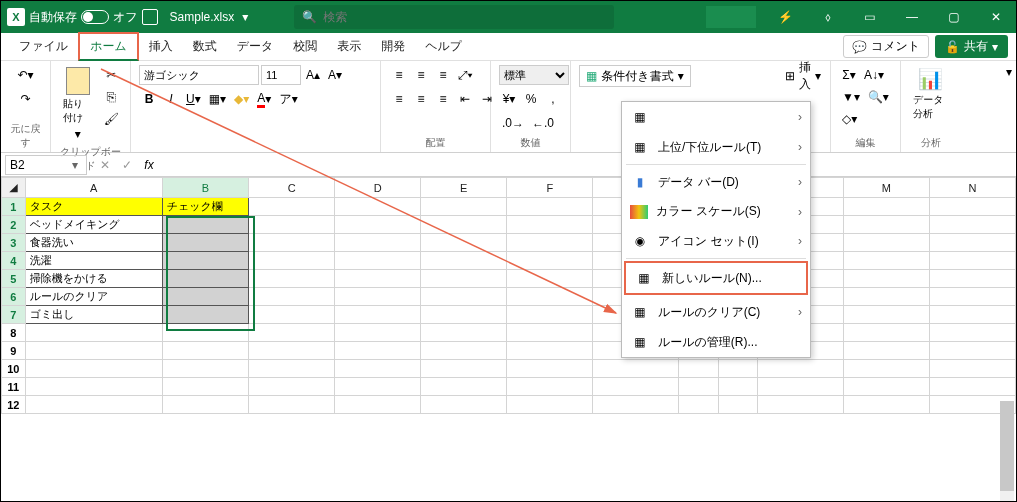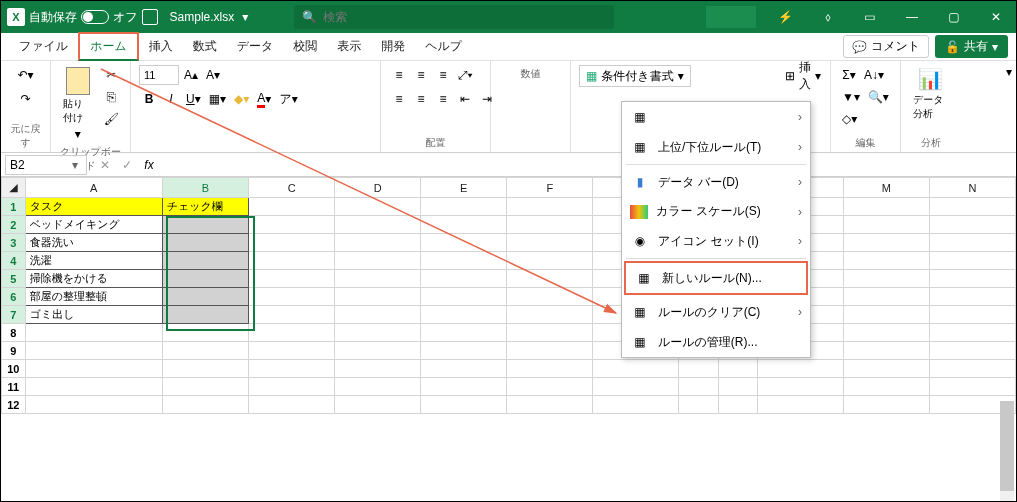--- a/index.html
+++ b/index.html
@@ -159,20 +159,21 @@
         <div class="rb-btn">⎘</div>
         <div class="rb-btn">🖌</div>
       </div>
     </div>
     <div class="ribbon-group-label">クリップボード</div>
   </div>
 
   <div class="ribbon-group" style="width:250px">
     <div class="ribbon-group-content" style="flex-direction:column;gap:4px">
       <div class="btn-row">
+        <input class="font-select" value="游ゴシック" style="">
         <input class="size-select" value="11" style="">
         <div class="rb-btn">A▴</div>
         <div class="rb-btn">A▾</div>
       </div>
       <div class="btn-row">
         <div class="rb-btn">
             <b>B</b>
           </div>
         <div class="rb-btn">
             <i>I</i>
@@ -199,20 +200,34 @@
         <div class="rb-btn">≡</div>
         <div class="rb-btn">≡</div>
         <div class="rb-btn">⇤</div>
         <div class="rb-btn">⇥</div>
       </div>
     </div>
     <div class="ribbon-group-label">配置</div>
   </div>
 
   <div class="ribbon-group" style="width:80px">
+    <div class="ribbon-group-content" style="flex-direction:column;gap:4px">
+      <select class="std-select">
+        <option>標準</option>
+      </select>
+      <div class="btn-row">
+        <div class="rb-btn">¥▾</div>
+        <div class="rb-btn">%</div>
+        <div class="rb-btn">,</div>
+      </div>
+      <div class="btn-row">
+        <div class="rb-btn">.0→</div>
+        <div class="rb-btn">←.0</div>
+      </div>
+    </div>
     <div class="ribbon-group-label">数値</div>
   </div>
 
   <div class="ribbon-group" style="width:160px;border-right:none">
     <div class="ribbon-group-content" style="flex-direction:column">
       <div class="cf-btn">
         <span style="color:#2a7">▦</span>
         <span>条件付き書式</span>
         <span>▾</span>
       </div>
@@ -408,21 +423,21 @@
     <td></td>
     <td></td>
     <td></td>
     <td></td>
     <td></td>
     <td></td>
     <td></td>
         </tr>
         <tr>
           <th class="rowhdr active-row">6</th>
-    <td class="" style="border:1px solid #555">部屋の整理整頓</td>
+    <td class="" style="border:1px solid #555">ルールのクリア</td>
     <td class="sel-col" style="border:1px solid #555"></td>
     <td></td>
     <td></td>
     <td></td>
     <td></td>
     <td></td>
     <td></td>
     <td></td>
     <td></td>
     <td></td>

